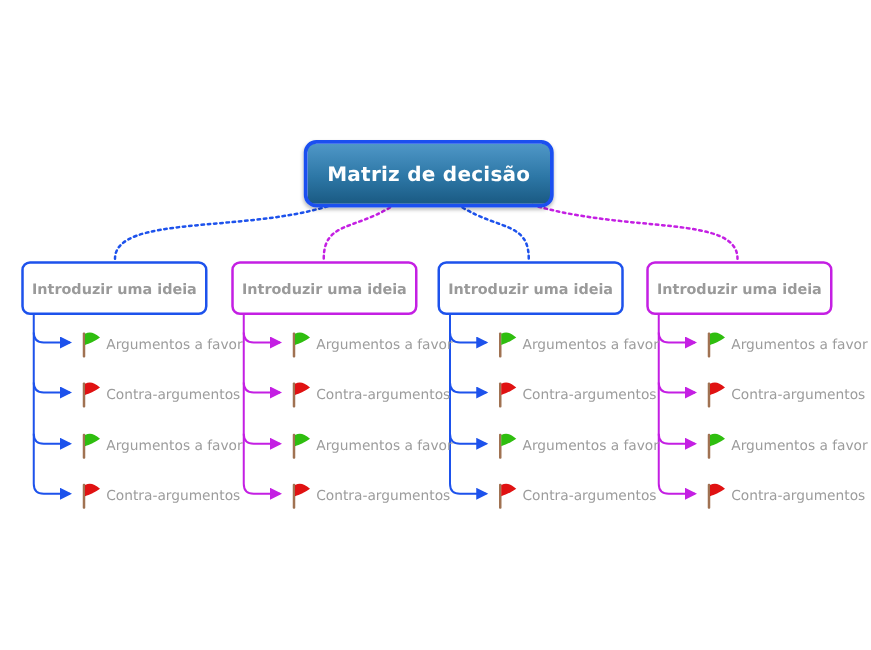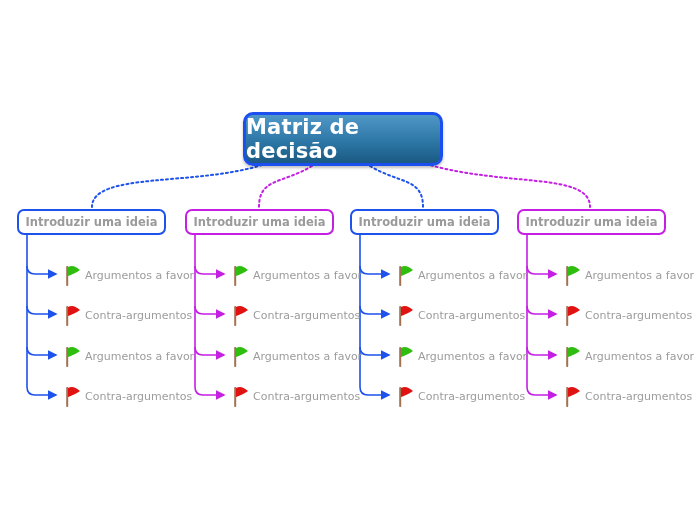--- a/index.html
+++ b/index.html
@@ -17,26 +17,26 @@
   .root-node {
     position: absolute; left: 243px; top: 112px; width: 200px; height: 54px;
     background: linear-gradient(to bottom, #4f97c7 0%, #2d77a6 55%, #1a5a83 100%);
     border: 3px solid #1b4ff0;
     border-radius: 10px;
     display: flex; align-items: center; justify-content: center;
     box-shadow: 0 2px 3px rgba(0,0,0,0.25);
     cursor: pointer;
   }
   .root-node .root-label {
-    color: #ffffff; font-weight: bold; font-size: 21px; letter-spacing: 0.2px;
+    color: #ffffff; font-weight: bold; font-size: 16px; letter-spacing: 0.2px;
   }
 
   
   .branch-node {
-    position: absolute; top: 209px; width: 149px; height: 26px;
+    position: absolute; top: 209px; width: 149px; height: 43px;
     background: #ffffff; border-radius: 7px;
     display: flex; align-items: center; justify-content: center;
     cursor: pointer;
   }
   .branch-node.blue    { border: 2px solid #1d52ec; }
   .branch-node.magenta { border: 2px solid #c41fe3; }
   .branch-node .branch-label {
     color: #9a9a9a; font-weight: bold; font-size: 11.5px; white-space: nowrap;
   }
 

